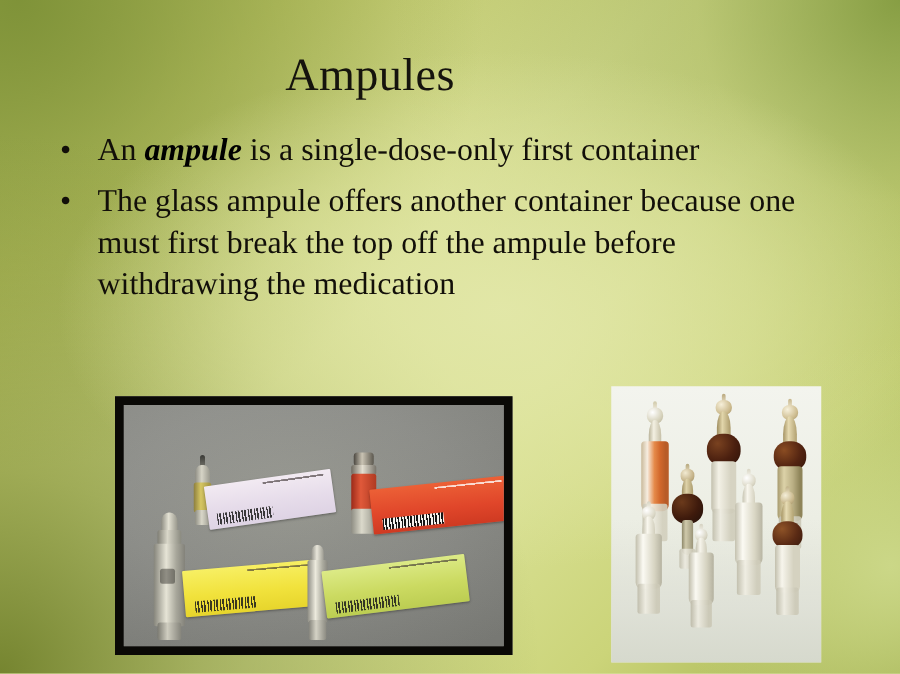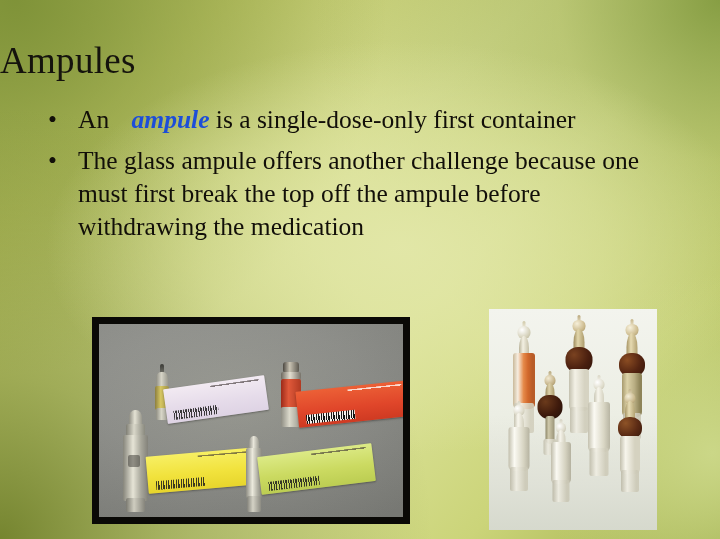--- a/index.html
+++ b/index.html
@@ -51,21 +51,21 @@
   .bg-right {
     background: radial-gradient(ellipse 34% 46% at 99% 84%, rgba(206,218,140,0.9) 0%, rgba(206,218,140,0) 72%);
   }
 
   
   #title {
     position: absolute;
     left: 0;
     top: 42px;
     width: 592px;
-    text-align: left;
+    text-align: center;
     font-size: 37px;
     line-height: 1.05;
     color: #15130d;
     letter-spacing: 0.3px;
   }
 
   
   #bullets {
     position: absolute;
     left: 40px;
@@ -84,24 +84,23 @@
   .bullet-row .dot {
     position: absolute;
     left: 8px;
     top: 0px;
     font-size: 25.5px;
     line-height: 33px;
     color: #120f09;
   }
   .bullet-row .text { display: inline; }
   .em-blue {
-    color: #1d4ed8;
+    color: #000000;
     font-weight: bold;
     font-style: italic;
-    margin-left: 16px;
   }
 
   
   #photo-left-frame {
     position: absolute;
     left: 92px;
     top: 317px;
     width: 318px;
     height: 207px;
     border: 7px solid #0a0906;
@@ -216,21 +215,21 @@
 
   <div id="bullets">
 
     <div class="bullet-row">
       <span class="dot">•</span>
       <span class="text"><span>An </span><span class="em-blue">ampule</span><span> is a single-dose-only first container</span></span>
     </div>
 
     <div class="bullet-row">
       <span class="dot">•</span>
-      <span class="text">The glass ampule offers another challenge because one must first break the top off the ampule before withdrawing the medication</span>
+      <span class="text">The glass ampule offers another container because one must first break the top off the ampule before withdrawing the medication</span>
     </div>
 
   </div>
 
   <div id="photo-left-frame">
     <div id="photo-left-inner">
 
       <div class="vial" style="left:52px; top:40px; width:22px; height:58px;">
         <div class="tip" style="position:absolute;left:50%;transform:translateX(-50%);top:0;width:4px;height:9px;background:linear-gradient(180deg,#3a3a36,#6e6e66);border-radius:2px 2px 0 0;"></div>
         <div class="body" style="left:5px; top:8px; width:12px; height:18px; background:linear-gradient(90deg,#8e8d84,#d6d4c6 45%,#9a998e);border-radius:40% 40% 20% 20%;"></div>

